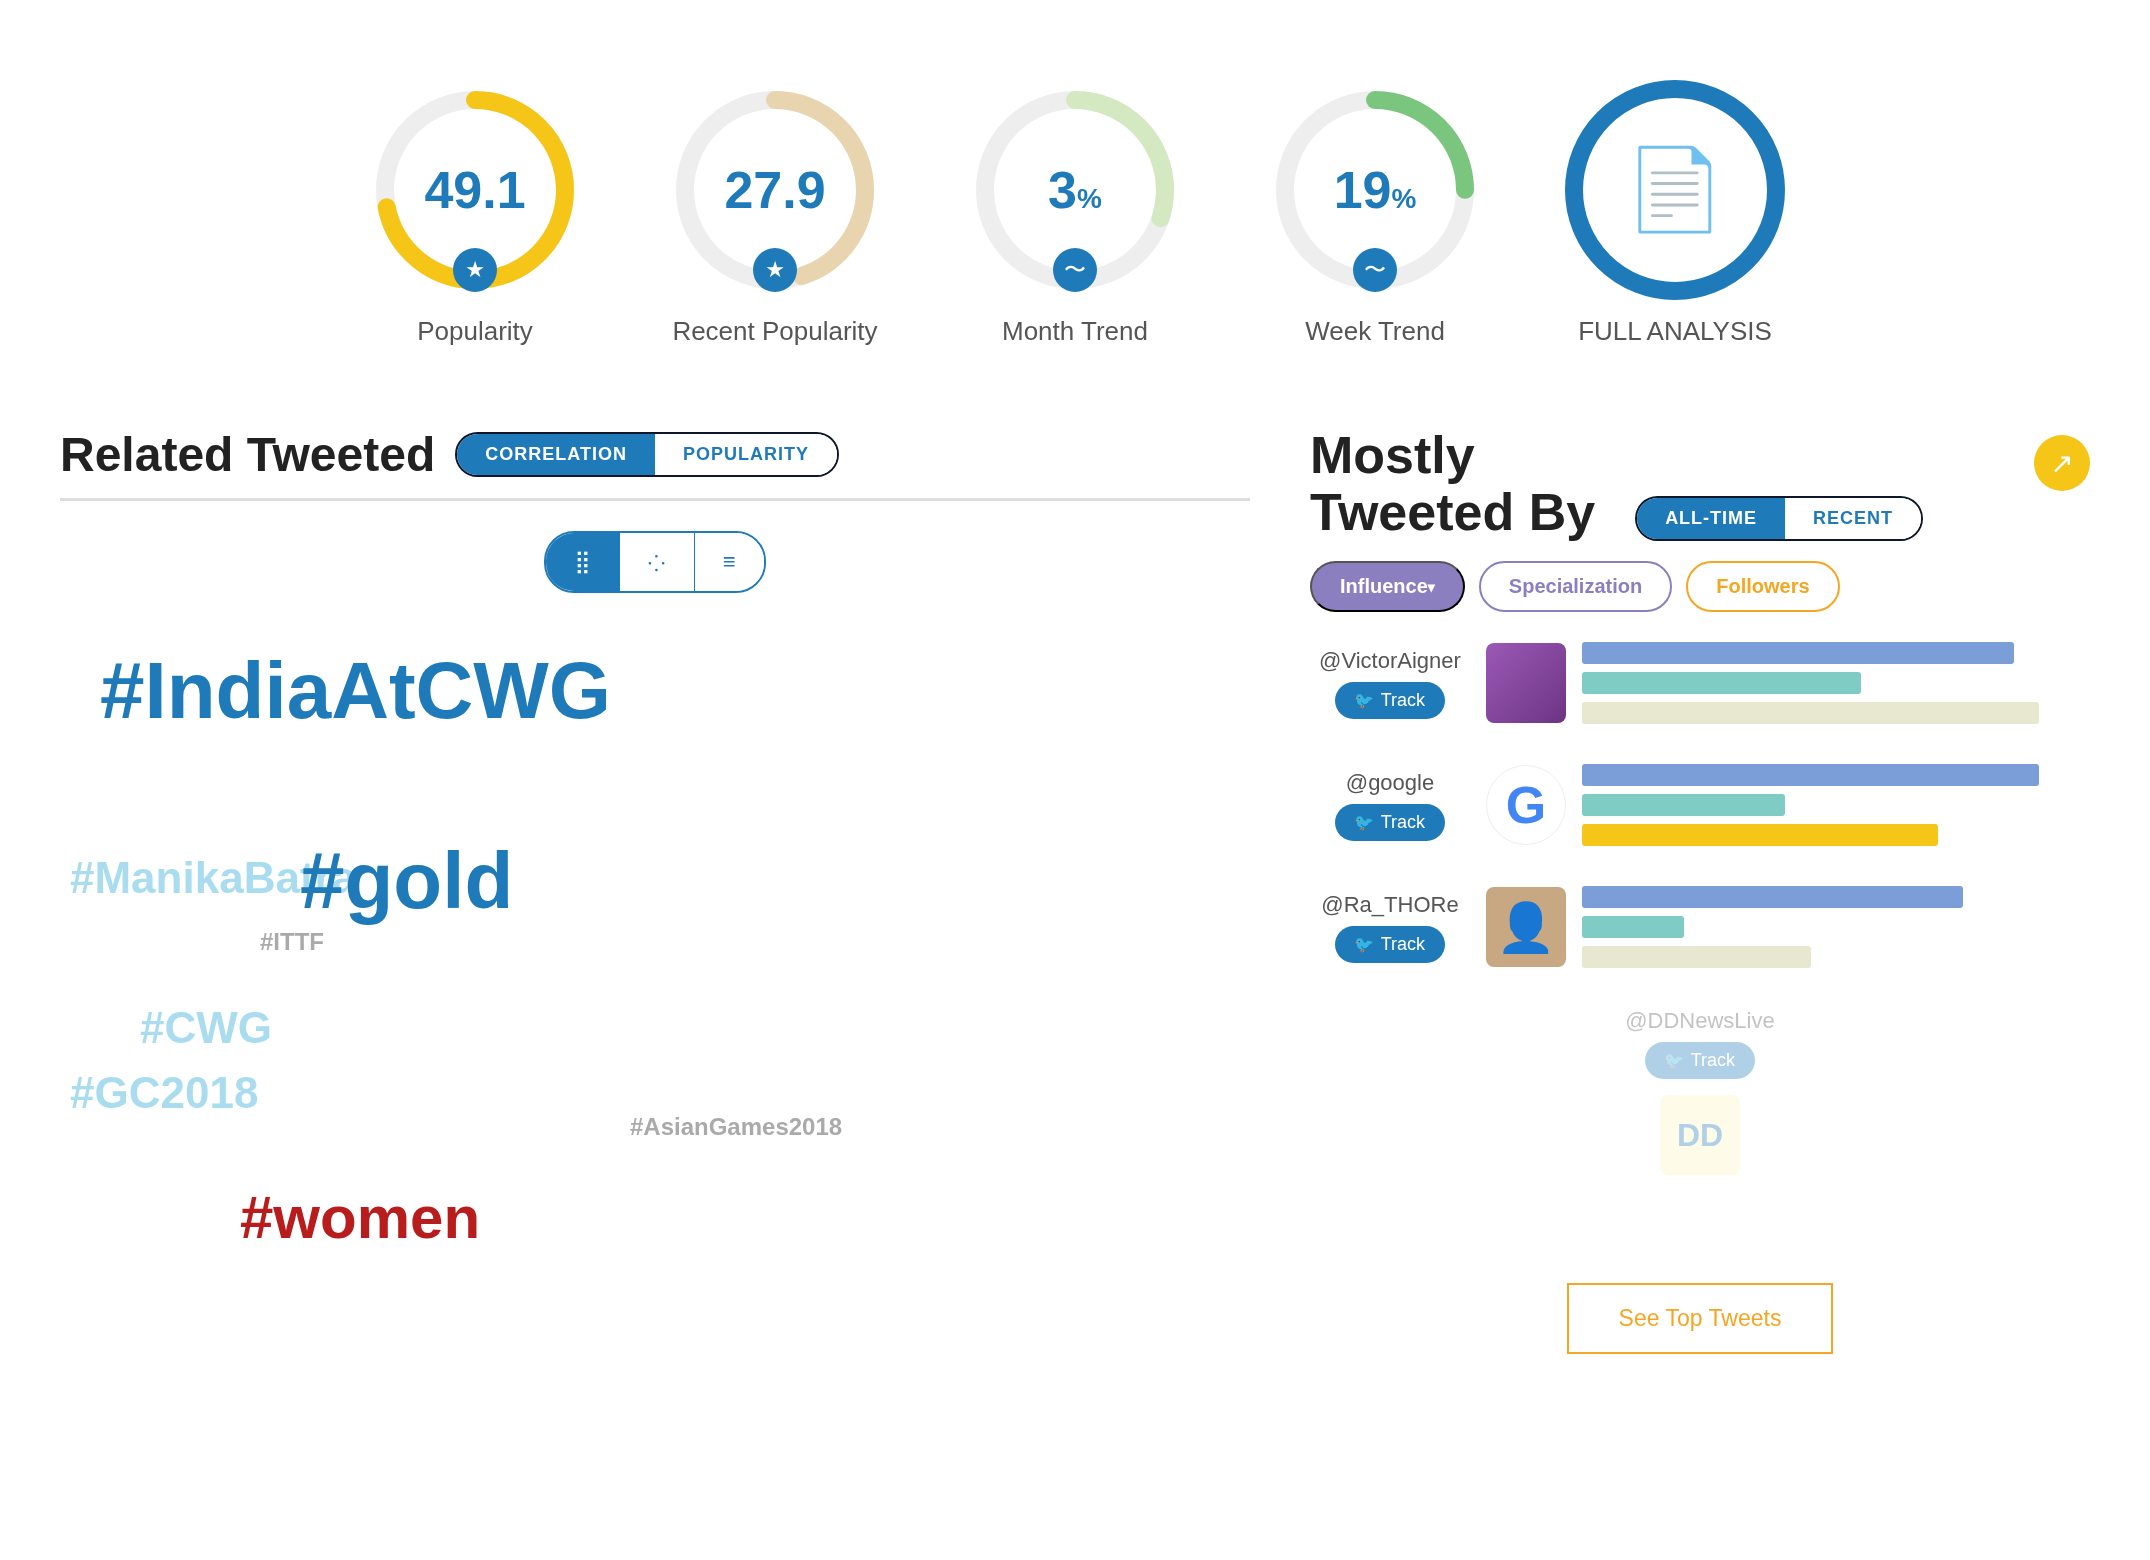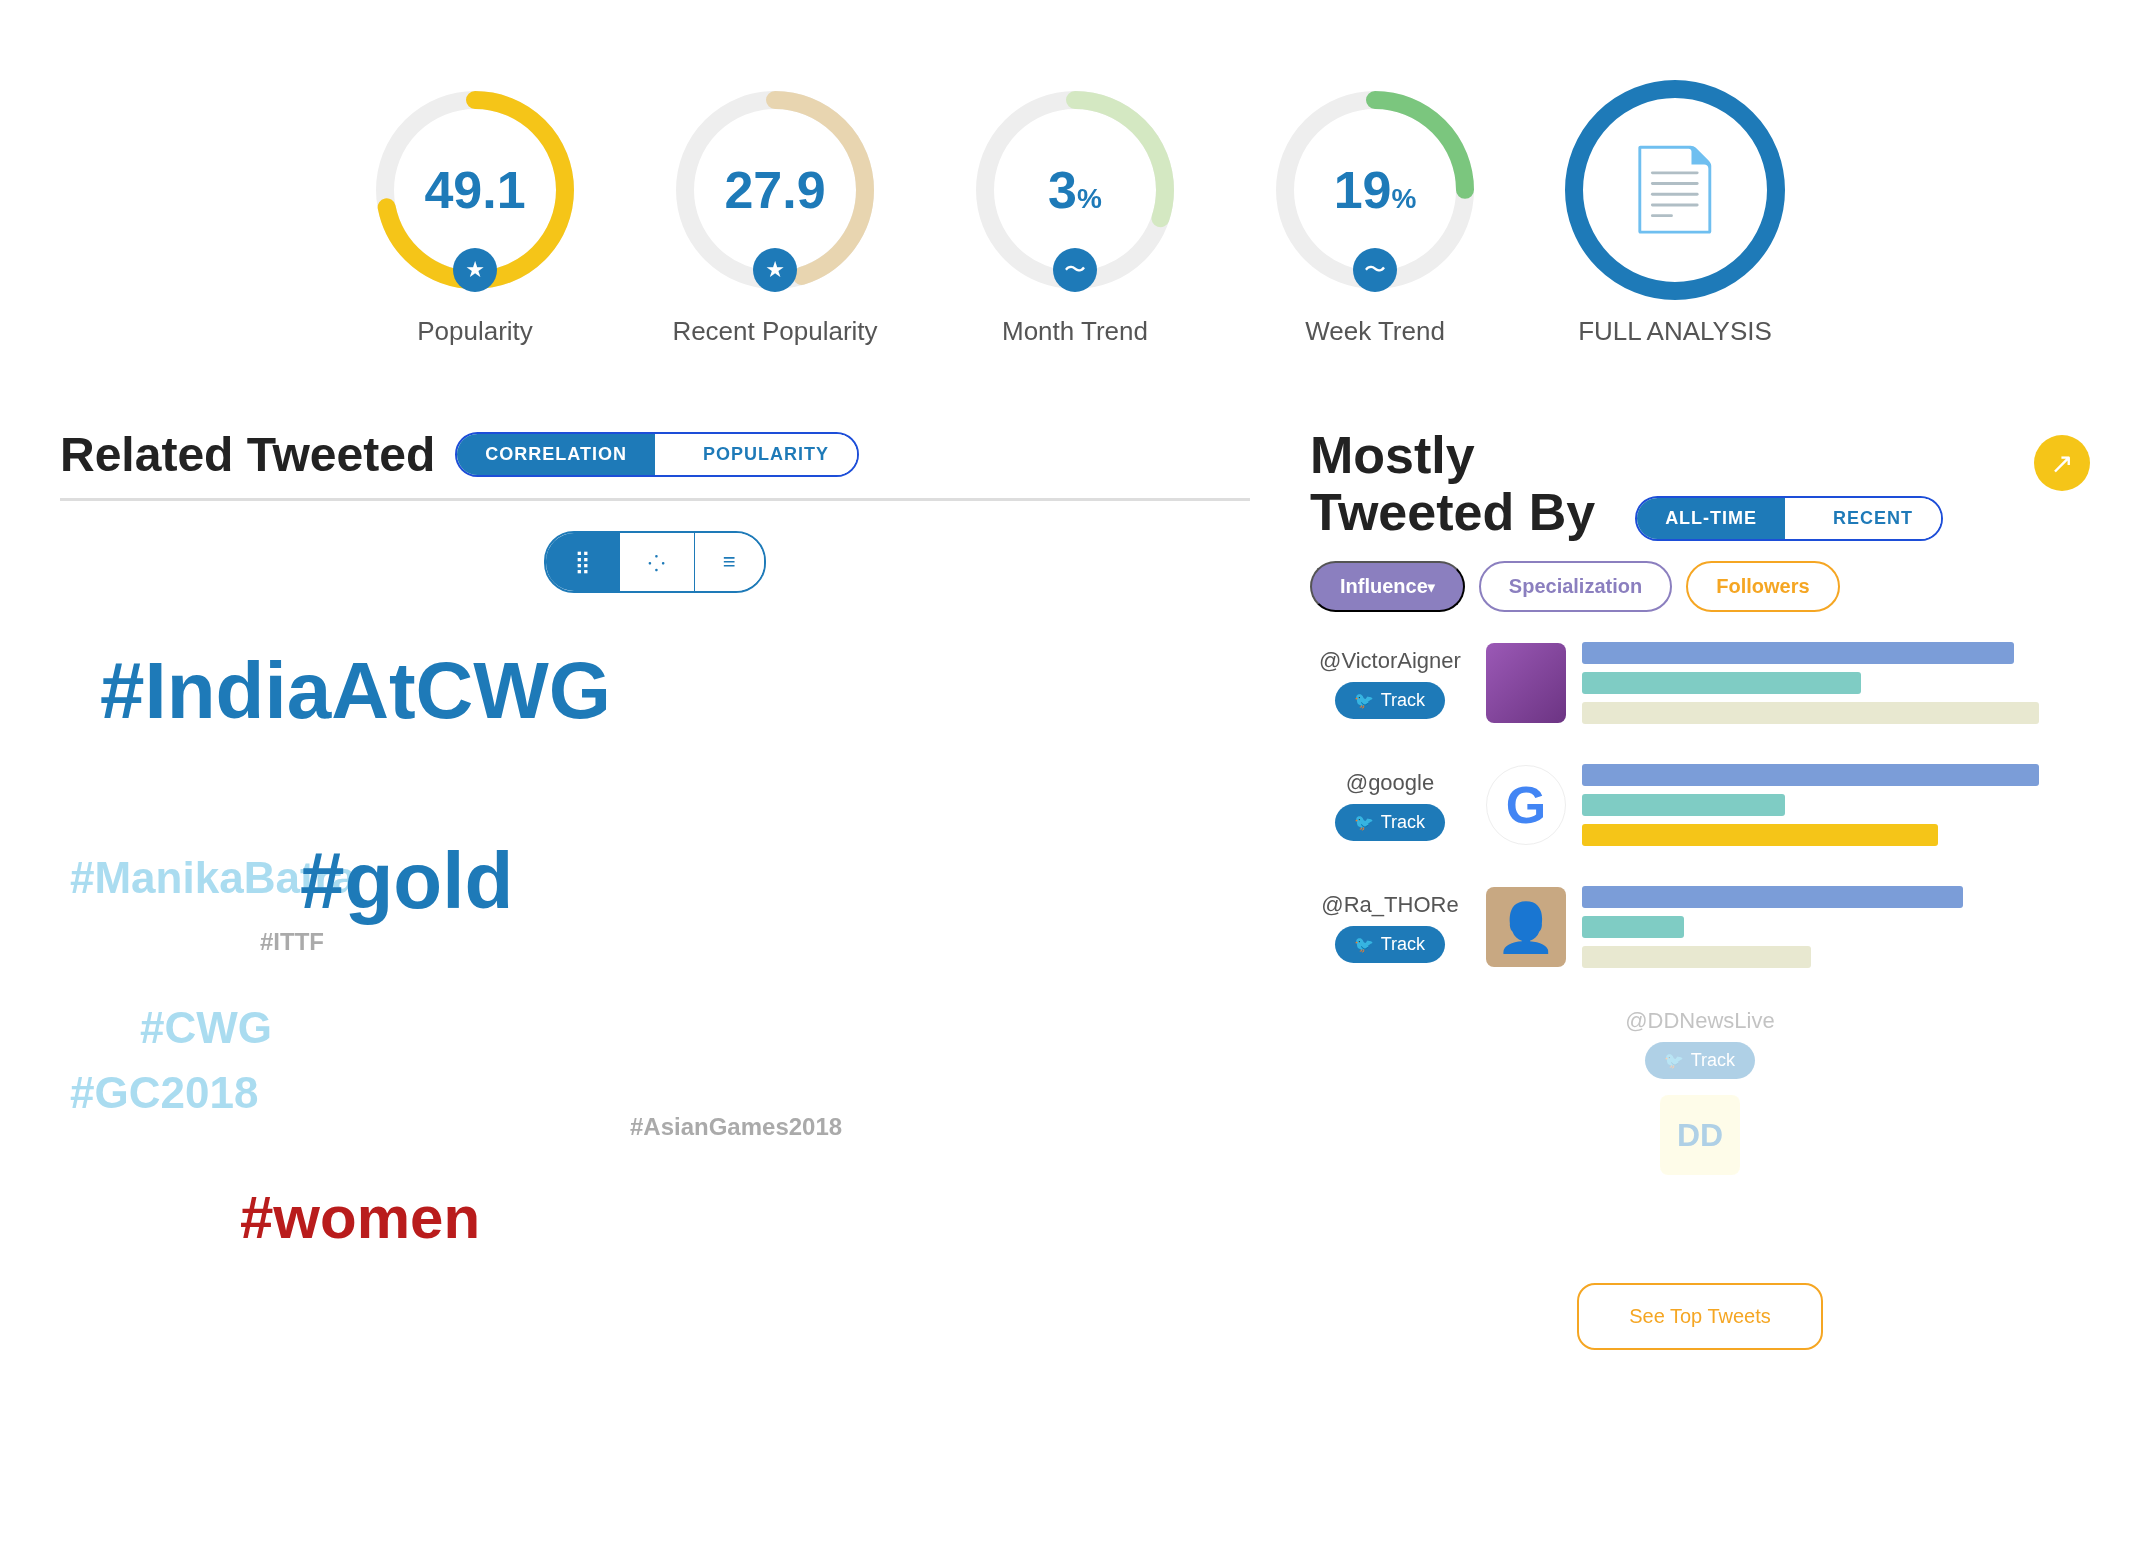--- a/index.html
+++ b/index.html
@@ -36,21 +36,21 @@
 
     
     .main-content { display: flex; gap: 60px; padding-top: 20px; }
 
     
     .left-panel { flex: 1; min-width: 0; }
 
     .section-header { display: flex; align-items: center; gap: 20px; margin-bottom: 30px; padding-bottom: 16px; border-bottom: 3px solid #ddd; }
     .section-title { font-size: 48px; font-weight: 800; color: #222; }
 
-    .toggle-group { display: flex; border-radius: 30px; overflow: hidden; border: 2px solid #1d4ed8; gap: 20px; }
+    .toggle-group { display: flex; border-radius: 30px; overflow: hidden; border: 2px solid #0f172a; }
     .toggle-btn { padding: 10px 28px; font-size: 18px; font-weight: 700; cursor: pointer; letter-spacing: 1px; border: none; outline: none; }
     .toggle-btn.active { background: #1e7ab8; color: #fff; }
     .toggle-btn.inactive { background: #fff; color: #1e7ab8; }
 
     .view-controls { display: flex; justify-content: center; gap: 0; margin: 20px 0 30px; border-radius: 30px; overflow: hidden; border: 2px solid #1e7ab8; width: fit-content; margin-left: auto; margin-right: auto; }
     .view-btn { padding: 14px 28px; background: #fff; border: none; cursor: pointer; display: flex; align-items: center; justify-content: center; }
     .view-btn.active { background: #1e7ab8; color: #fff; }
     .view-btn:not(:last-child) { border-right: 1px solid #1e7ab8; }
 
     
@@ -88,21 +88,21 @@
 
     .bars-container { flex: 1; display: flex; flex-direction: column; gap: 8px; }
     .bar { height: 22px; border-radius: 3px; }
     .bar.blue { background: #7b9dd8; }
     .bar.teal { background: #7fccc4; }
     .bar.yellow { background: #f5c518; }
     .bar.light { background: #e8e8d0; }
 
     .user-row.faded { opacity: 0.35; flex-direction: column; }
 
-    .see-top-tweets-btn { display: block; margin: 30px auto 0; padding: 20px 50px; font-size: 20px; color: #f5a623; border: 2px solid #f5a623; border-radius: 18px; background: #fff; cursor: pointer; font-weight: 500; }
+    .see-top-tweets-btn { display: block; margin: 30px auto 0; padding: 20px 50px; font-size: 23px; color: #f5a623; border: 2px solid #f5a623; border-radius: 0; background: #fff; cursor: pointer; font-weight: 500; }
 
     
     .avatar-letters { font-size: 32px; font-weight: 700; color: #1e7ab8; }
 
     
     .google-g { font-size: 52px; font-weight: 700; color: #4285f4; }
   </style>
 </head>
 <body>
 

